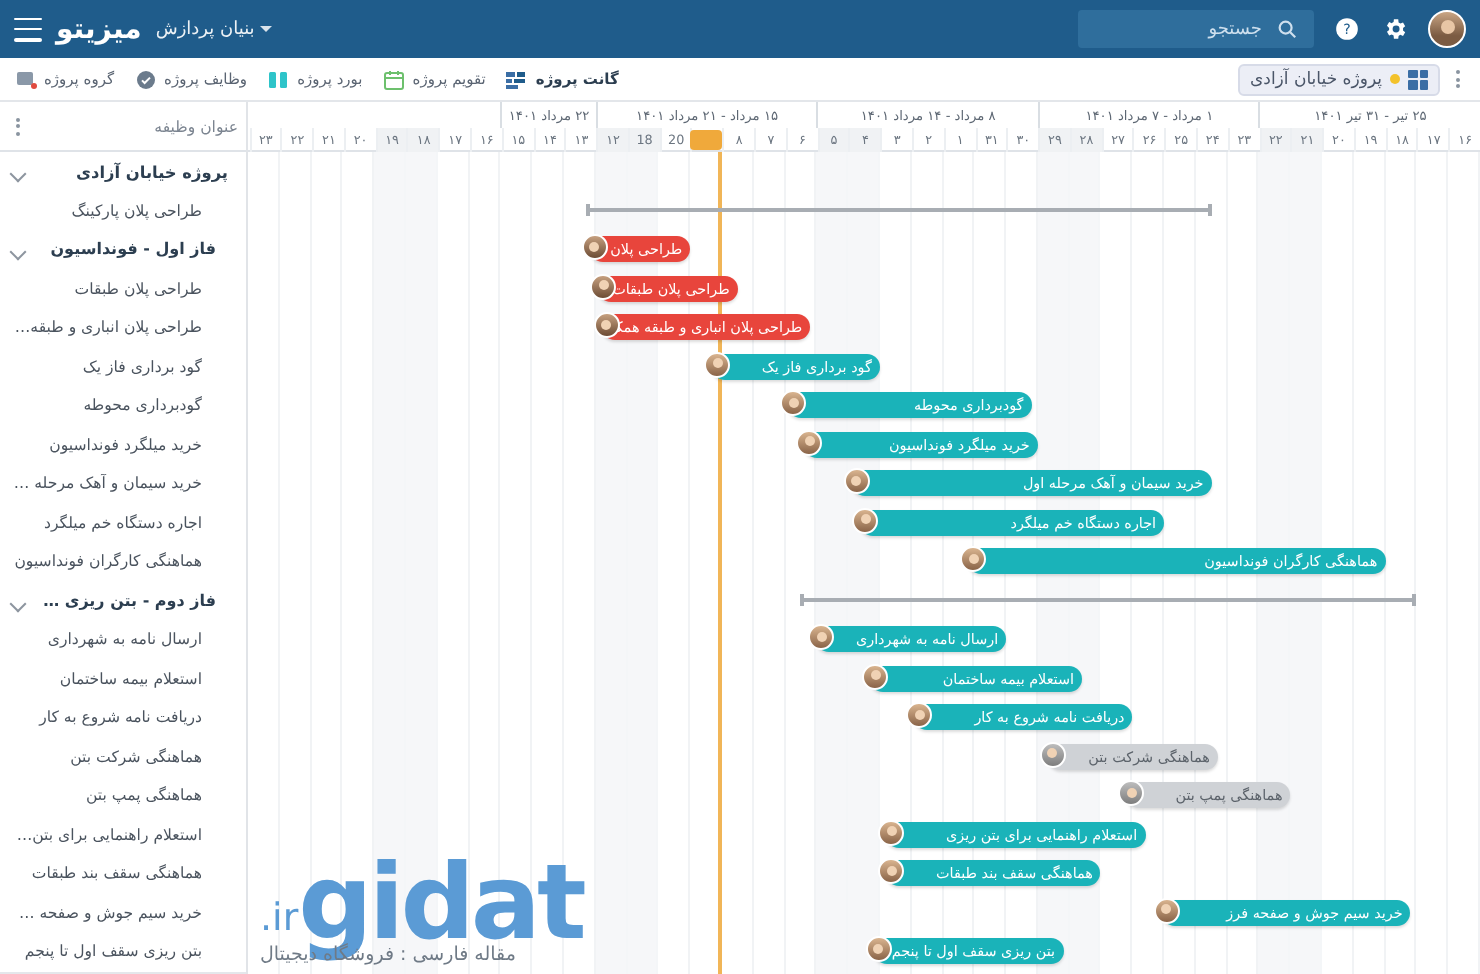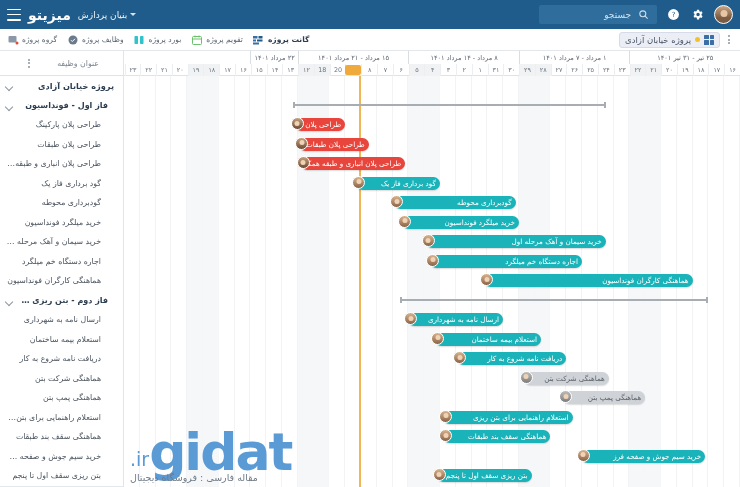--- a/index.html
+++ b/index.html
@@ -102,21 +102,21 @@
     background:linear-gradient(180deg,#d9b48f,#8a6448);
     position:absolute; left:-4px; top:-1px; overflow:hidden;
   }
   .bar .ava::after{content:"";position:absolute;left:50%;top:2.5px;transform:translateX(-50%);
     width:5px;height:5px;border-radius:50%;background:#f0d2b4;}
   .bar.red .ava{ background:linear-gradient(180deg,#c6a07f,#6d4c35);}
   .bar.gray .ava{ background:linear-gradient(180deg,#bdbdbd,#7d7d7d);}
 
   
   .rp-head{ height:25px; border-bottom:1px solid #dfe3e8; display:flex;align-items:center;
-            padding:0 24px; font-size:7.8px; color:#7b8490;}
+            padding:0 4px; font-size:7.8px; color:#7b8490;}
   .rp-head .ttl{ flex:1; text-align:right;}
   .rp-list{ position:relative; }
   .ti{ height:19.5px; display:flex; align-items:center; padding:0 9px 0 6px;
        font-size:7.8px; color:#4a535e; justify-content:flex-start; gap:4px;}
   .ti .tx{ flex:1; text-align:right; white-space:nowrap; overflow:hidden; text-overflow:ellipsis;}
   .ti.proj{ font-weight:bold; color:#2c3e50; font-size:8.2px;}
   .ti.phase{ font-weight:bold; color:#2c3e50; font-size:8px; padding-right:15px;}
   .ti.leaf{ padding-right:22px; }
   .chev{ width:7px;height:7px; position:relative; flex:0 0 7px;}
   .chev::before{content:"";position:absolute;left:0;top:2px;width:5px;height:5px;
@@ -451,26 +451,26 @@
           <i></i>
           <i></i>
           <i></i>
         </span>
     </div>
     <div class="rp-list" id="tasklist">
         <div class="ti proj">
           <span class="tx">پروژه خیابان آزادی</span>
           <span class="chev"></span>
         </div>
+        <div class="ti leaf">
+          <span class="tx">طراحی پلان پارکینگ</span>
+        </div>
         <div class="ti phase">
           <span class="tx">فاز اول - فونداسیون</span>
           <span class="chev"></span>
-        </div>
-        <div class="ti leaf">
-          <span class="tx">طراحی پلان پارکینگ</span>
         </div>
         <div class="ti leaf">
           <span class="tx">طراحی پلان طبقات</span>
         </div>
         <div class="ti leaf">
           <span class="tx">طراحی پلان انباری و طبقه همکف</span>
         </div>
         <div class="ti leaf">
           <span class="tx">گود برداری فاز یک</span>
         </div>

